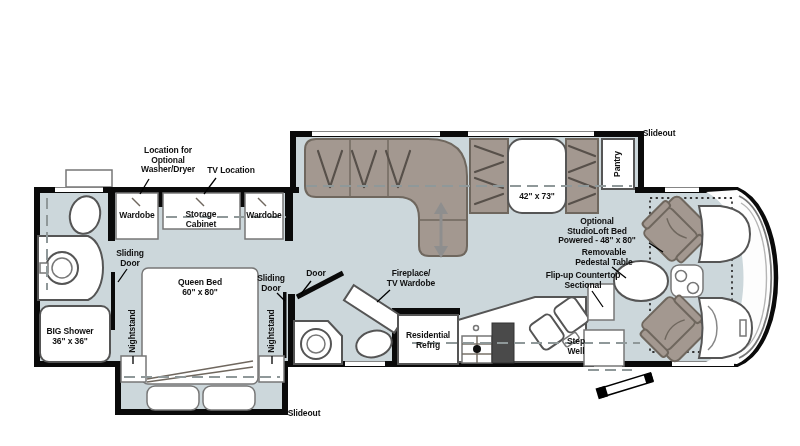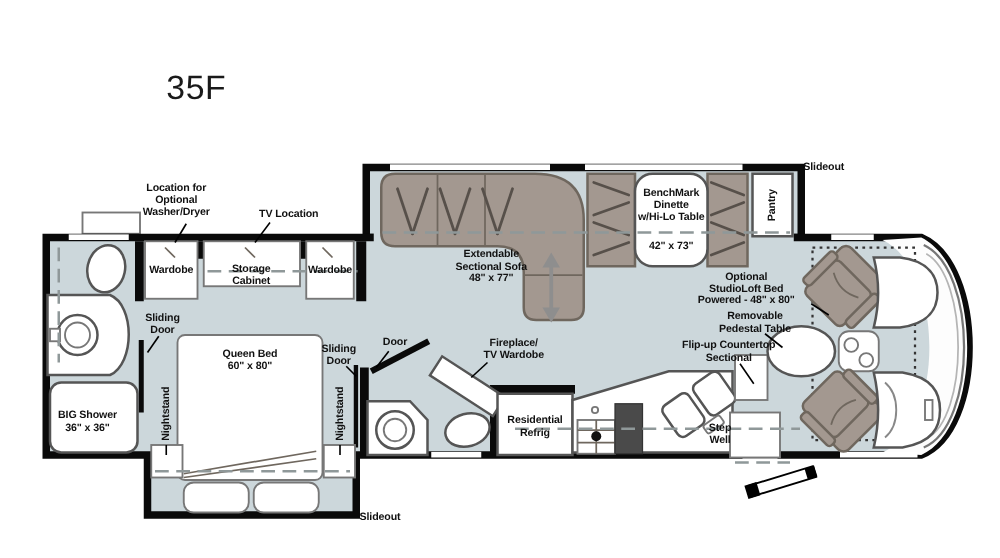--- a/index.html
+++ b/index.html
@@ -223,49 +223,42 @@
       <line x1="311" y1="281" x2="301" y2="294"></line>
       <line x1="390" y1="290" x2="377" y2="302"></line>
       <line x1="649" y1="243" x2="663" y2="252"></line>
       <line x1="612" y1="267" x2="626" y2="278"></line>
       <line x1="592" y1="291" x2="603" y2="307"></line>
       <line x1="133" y1="356" x2="133" y2="364"></line>
       <line x1="272" y1="356" x2="272" y2="364"></line>
     </g>
   </svg>
 
-  <div id="plan-title" style="left:157px;top:71px">35F</div>
-
-  <div class="lbl" style="left:141px;top:160px">Location for
+
+  <div class="lbl" style="left:168px;top:160px">Location for
 Optional
 Washer/Dryer</div>
   <div class="lbl" style="left:231px;top:171px">TV Location</div>
   <div class="lbl" style="left:137px;top:216px">Wardobe</div>
   <div class="lbl" style="left:201px;top:220px">Storage
 Cabinet</div>
   <div class="lbl" style="left:264px;top:216px">Wardobe</div>
   <div class="lbl" style="left:130px;top:259px">Sliding
 Door</div>
   <div class="lbl" style="left:271px;top:284px">Sliding
 Door</div>
   <div class="lbl" style="left:316px;top:274px">Door</div>
   <div class="lbl" style="left:411px;top:279px">Fireplace/
 TV Wardobe</div>
   <div class="lbl" style="left:200px;top:288px">Queen Bed
 60" x 80"</div>
   <div class="lbl vert" style="left:133px;top:331px">Nightstand</div>
   <div class="lbl vert" style="left:272px;top:331px">Nightstand</div>
   <div class="lbl" style="left:70px;top:337px">BIG Shower
 36" x 36"</div>
-  <div class="lbl" style="left:393px;top:213px">Extendable
-Sectional Sofa
-48" x 77"</div>
-  <div class="lbl" style="left:537px;top:164px">BenchMark
-Dinette
-w/Hi-Lo Table</div>
   <div class="lbl" style="left:537px;top:197px">42" x 73"</div>
   <div class="lbl vert" style="left:618px;top:164px">Pantry</div>
   <div class="lbl" style="left:659px;top:134px">Slideout</div>
   <div class="lbl" style="left:597px;top:231px">Optional
 StudioLoft Bed
 Powered - 48" x 80"</div>
   <div class="lbl" style="left:604px;top:258px">Removable
 Pedestal Table</div>
   <div class="lbl" style="left:583px;top:281px">Flip-up Countertop
 Sectional</div>

